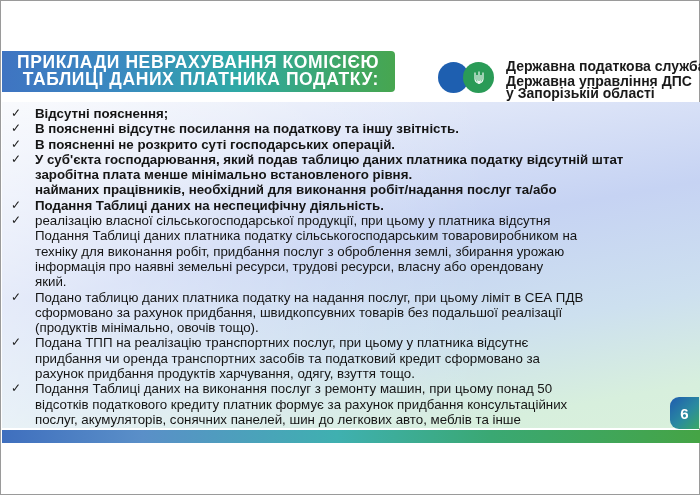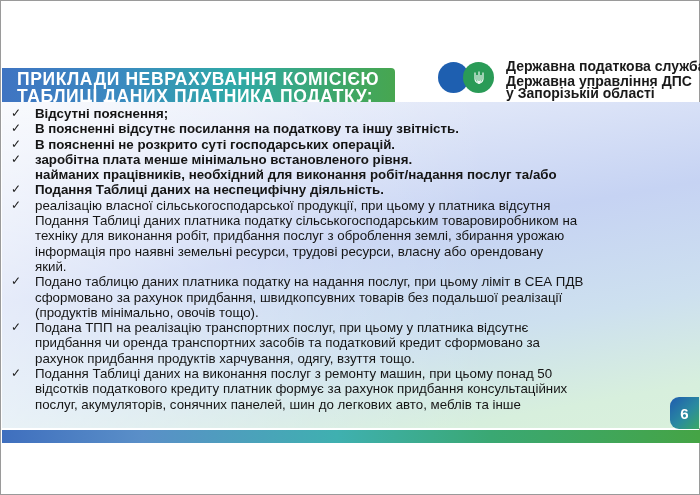--- a/index.html
+++ b/index.html
@@ -3,24 +3,25 @@
   <meta charset="utf-8">
   <style>
     * { margin: 0; padding: 0; box-sizing: border-box; }
     html, body { width: 700px; height: 495px; overflow: hidden; background: #ffffff; }
     body { font-family: "Liberation Sans", sans-serif; position: relative; }
     .frame {
       position: absolute; left: 0; top: 0; width: 700px; height: 495px;
       border: 1px solid #9a9a9a; background: #ffffff;
     }
     .title-banner {
-      position: absolute; left: 1px; top: 67px; width: 393px; height: 41px;
+      position: absolute; left: 1px; top: 50px; width: 393px; height: 41px;
       background: linear-gradient(90deg, #3f74c2 0%, #3a8ac0 30%, #2fa9a6 60%, #3ea76a 85%, #47a650 100%);
       border-radius: 0 4px 4px 0;
-      padding: 3px 4px 0 15px;
+      padding: 3px 16px 0 15px;
+      text-align: right;
     }
     .title-line {
       color: #ffffff; font-weight: bold; font-size: 17.5px; letter-spacing: 0.6px;
       line-height: 17px; white-space: nowrap;
     }
     .logo-block {
       position: absolute; left: 437px; top: 58px; width: 260px; height: 40px;
     }
     .logo-circle-blue {
       position: absolute; left: 0; top: 3px; width: 31px; height: 31px; border-radius: 50%;
@@ -91,20 +92,21 @@
       <li class="bullet-item b">
         <span class="check-icon">✓</span>
         <div>В поясненні відсутнє посилання на податкову та іншу звітність.</div>
       </li>
       <li class="bullet-item b">
         <span class="check-icon">✓</span>
         <div>В поясненні не розкрито суті господарських операцій.</div>
       </li>
       <li class="bullet-item b">
         <span class="check-icon">✓</span>
+        <div>У суб'єкта господарювання, який подав таблицю даних платника податку відсутній штат</div>
         <div>заробітна плата менше мінімально встановленого рівня.</div>
         <div>найманих працівників, необхідний для виконання робіт/надання послуг та/або</div>
       </li>
       <li class="bullet-item b">
         <span class="check-icon">✓</span>
         <div>Подання Таблиці даних на неспецифічну діяльність.</div>
       </li>
       <li class="bullet-item n">
         <span class="check-icon">✓</span>
         <div>реалізацію власної сільськогосподарської продукції, при цьому у платника відсутня</div>

